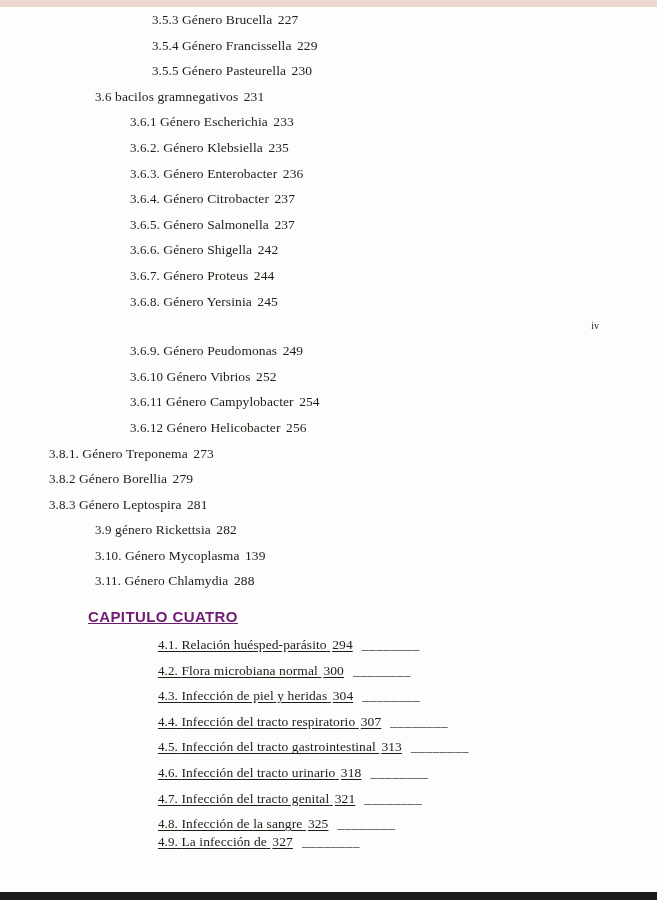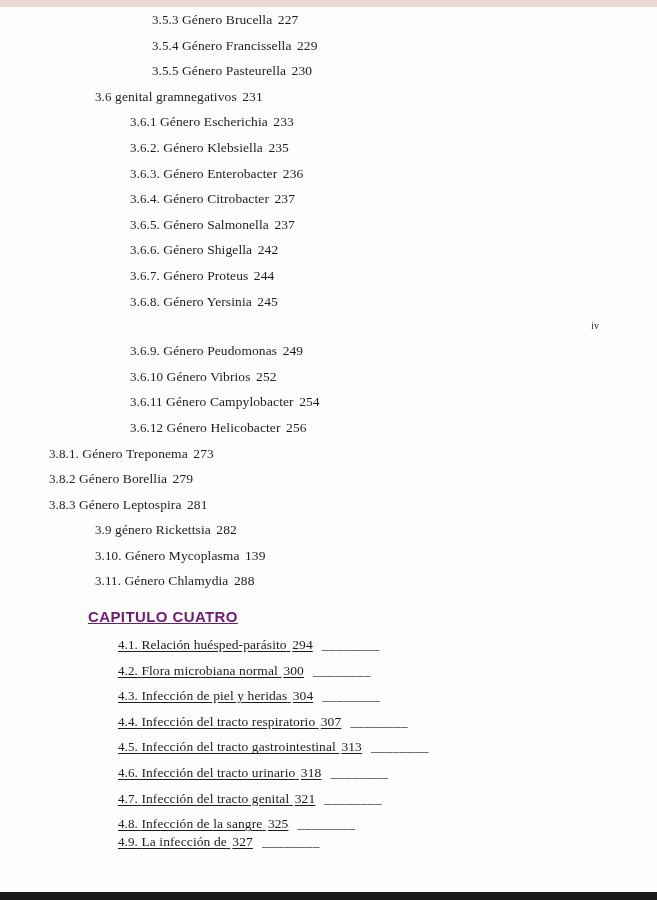--- a/index.html
+++ b/index.html
@@ -31,21 +31,21 @@
     height: 25.6px; line-height: 25.6px;
     font-size: 13.5px; white-space: nowrap;
     letter-spacing: 0.1px;
   }
   .row .num { font-size: 13px; }
   .row .pg { margin-left: 2px; }
   .lvl-a { padding-left: 152px; }
   .lvl-b { padding-left: 95px; }
   .lvl-c { padding-left: 130px; }
   .lvl-d { padding-left: 49px; }
-  .lvl-e { padding-left: 118px; }
+  .lvl-e { padding-left: 118px; margin-left: 40px; }
   .footer-row {
     height: 24px; line-height: 24px;
     text-align: right; padding-right: 58px;
     font-size: 10px;
   }
   .chapter-heading {
     margin-top: 8px; height: 30px; line-height: 30px;
     padding-left: 88px;
     font-family: "Liberation Sans", sans-serif;
     font-weight: bold; font-size: 15px;
@@ -61,21 +61,21 @@
 <body>
 
 <div class="page" style="background: rgb(253, 253, 252); color: rgb(31, 28, 26);">
   <div class="edge-top" style="background: rgb(236, 216, 208);"></div>
 
   <div class="content">
     <div id="part1">
         <div class="row lvl-a"><span class="u-wrap"><span class="num">3.5.3</span> <span class="title">Género Brucella</span> <span class="pg">227</span></span></div>
         <div class="row lvl-a"><span class="u-wrap"><span class="num">3.5.4</span> <span class="title">Género Francissella</span> <span class="pg">229</span></span></div>
         <div class="row lvl-a"><span class="u-wrap"><span class="num">3.5.5</span> <span class="title">Género Pasteurella</span> <span class="pg">230</span></span></div>
-        <div class="row lvl-b"><span class="u-wrap"><span class="num">3.6</span> <span class="title">genital gramnegativos</span> <span class="pg">231</span></span></div>
+        <div class="row lvl-b"><span class="u-wrap"><span class="num">3.6</span> <span class="title">bacilos gramnegativos</span> <span class="pg">231</span></span></div>
         <div class="row lvl-c"><span class="u-wrap"><span class="num">3.6.1</span> <span class="title">Género Escherichia</span> <span class="pg">233</span></span></div>
         <div class="row lvl-c"><span class="u-wrap"><span class="num">3.6.2.</span> <span class="title">Género Klebsiella</span> <span class="pg">235</span></span></div>
         <div class="row lvl-c"><span class="u-wrap"><span class="num">3.6.3.</span> <span class="title">Género Enterobacter</span> <span class="pg">236</span></span></div>
         <div class="row lvl-c"><span class="u-wrap"><span class="num">3.6.4.</span> <span class="title">Género Citrobacter</span> <span class="pg">237</span></span></div>
         <div class="row lvl-c"><span class="u-wrap"><span class="num">3.6.5.</span> <span class="title">Género Salmonella</span> <span class="pg">237</span></span></div>
         <div class="row lvl-c"><span class="u-wrap"><span class="num">3.6.6.</span> <span class="title">Género Shigella</span> <span class="pg">242</span></span></div>
         <div class="row lvl-c"><span class="u-wrap"><span class="num">3.6.7.</span> <span class="title">Género Proteus</span> <span class="pg">244</span></span></div>
         <div class="row lvl-c"><span class="u-wrap"><span class="num">3.6.8.</span> <span class="title">Género Yersinia</span> <span class="pg">245</span></span></div>
       </div>
 

